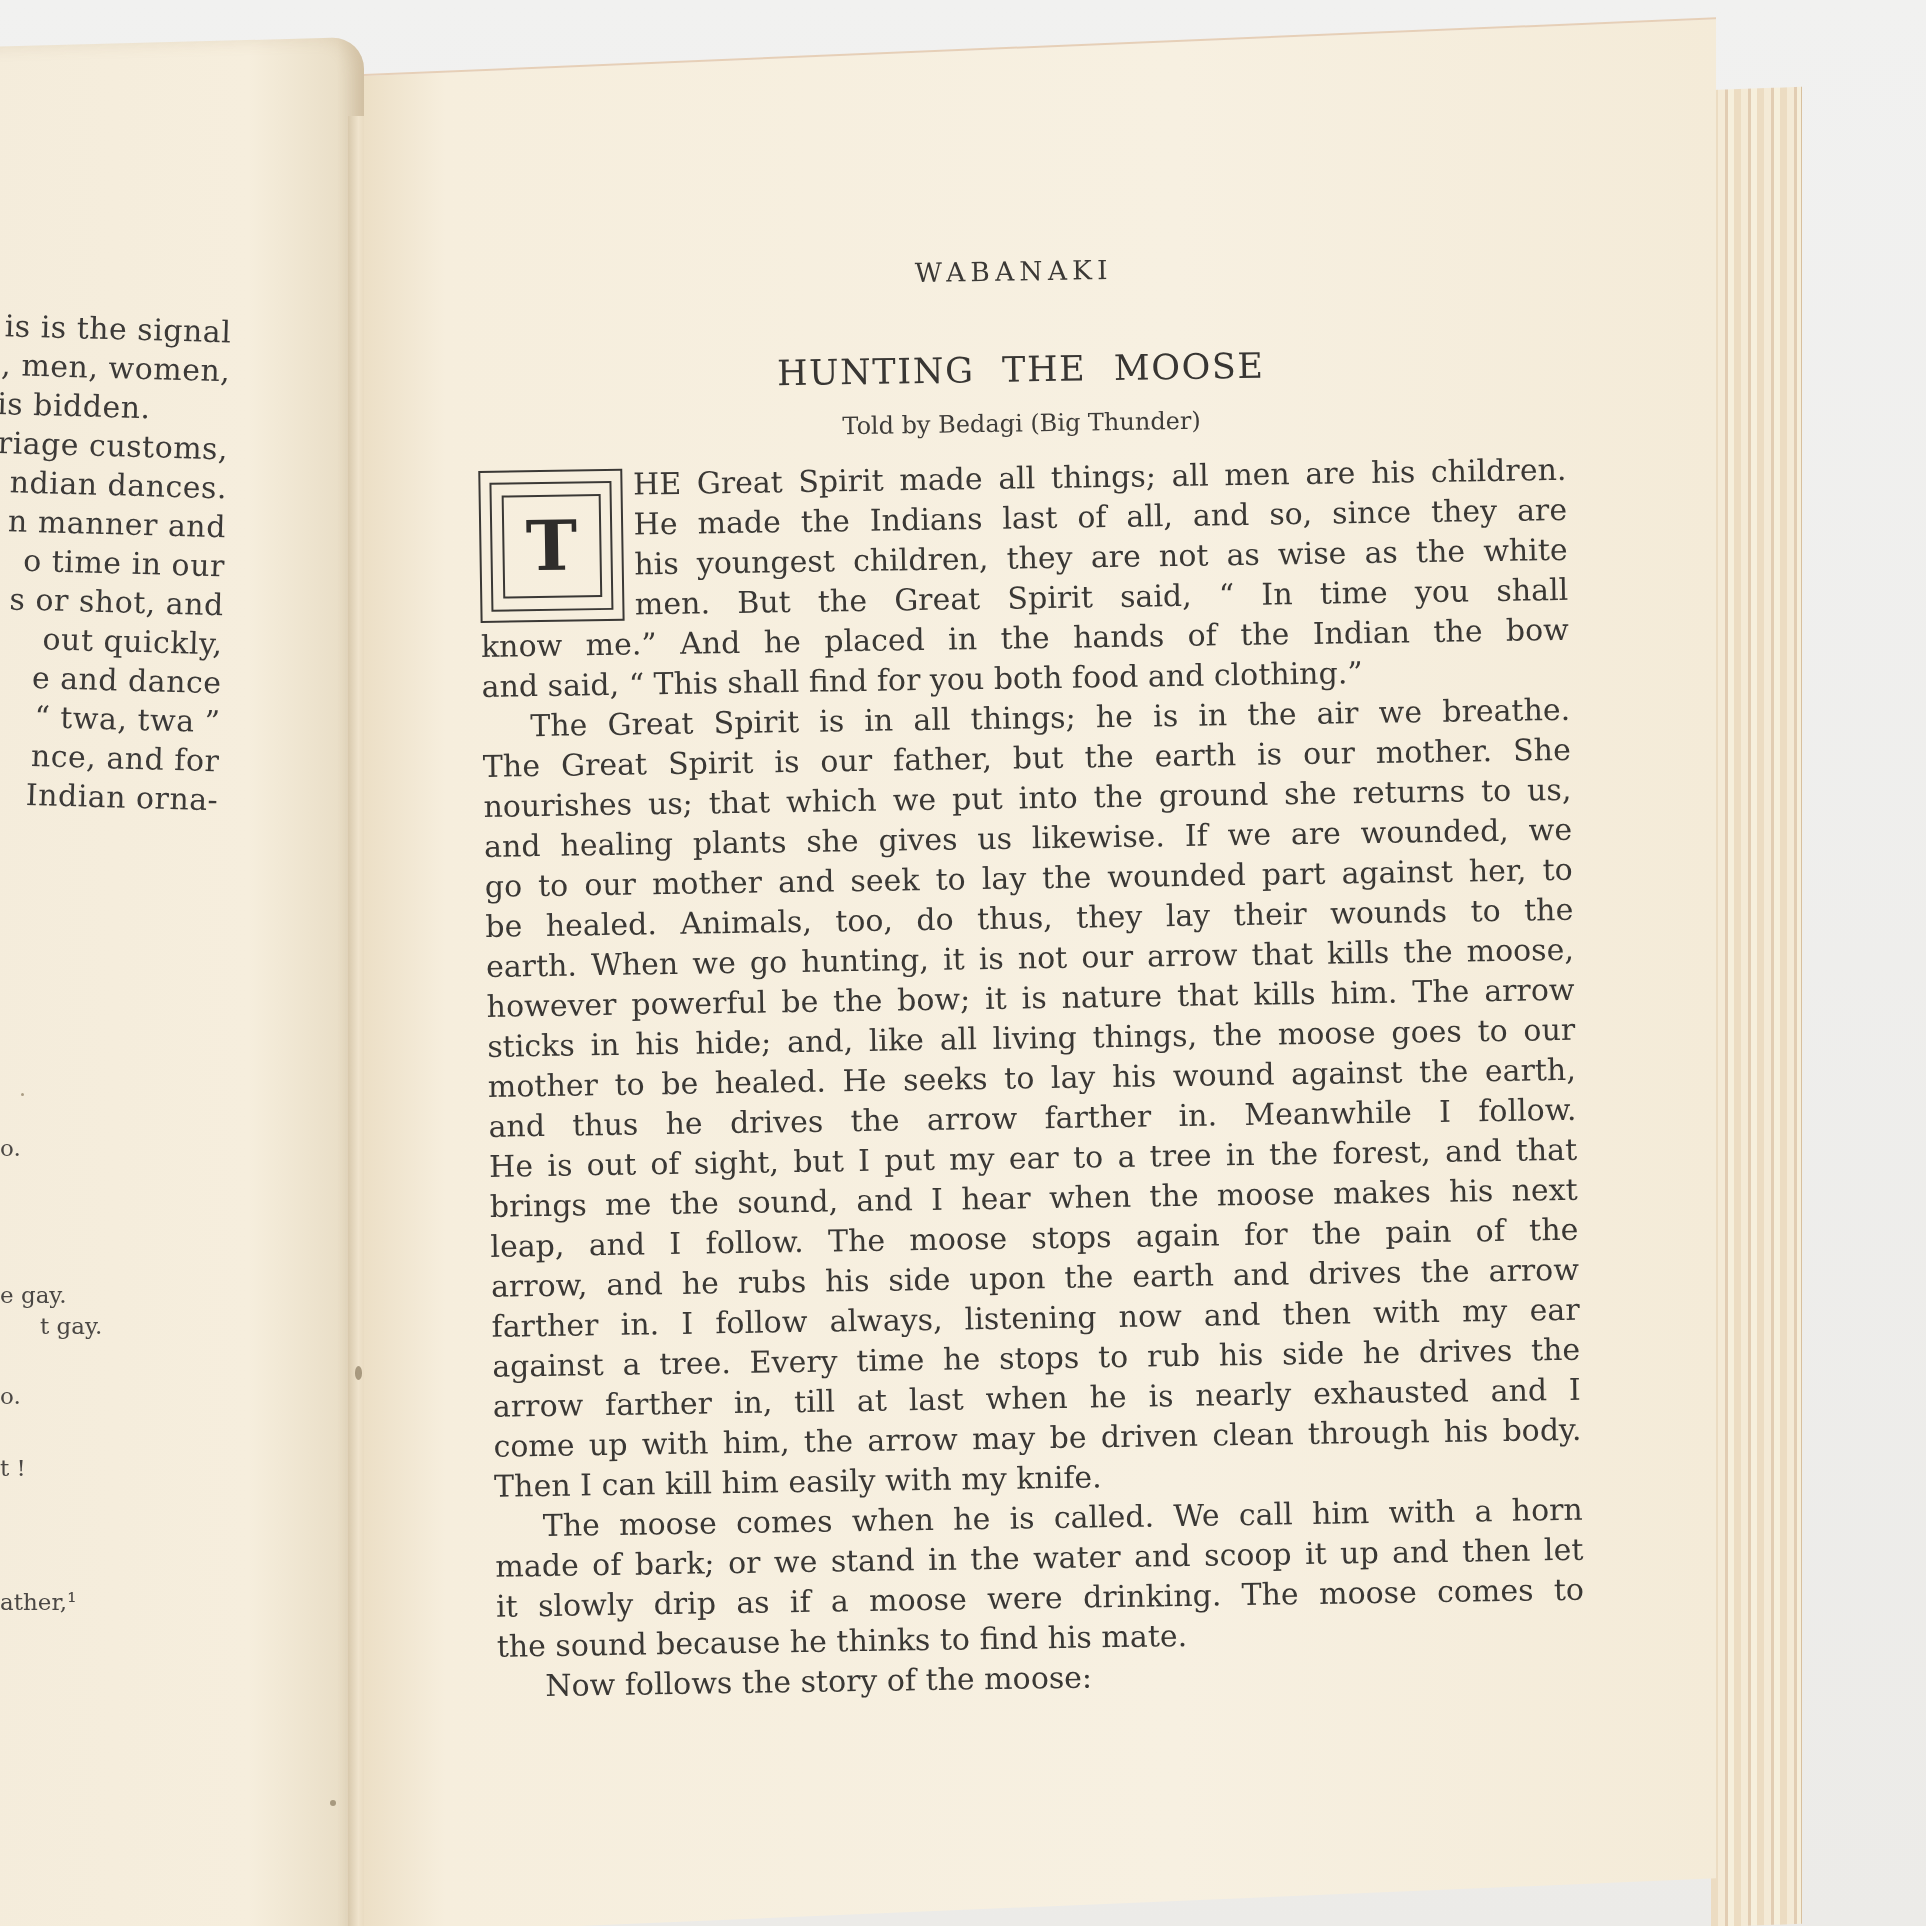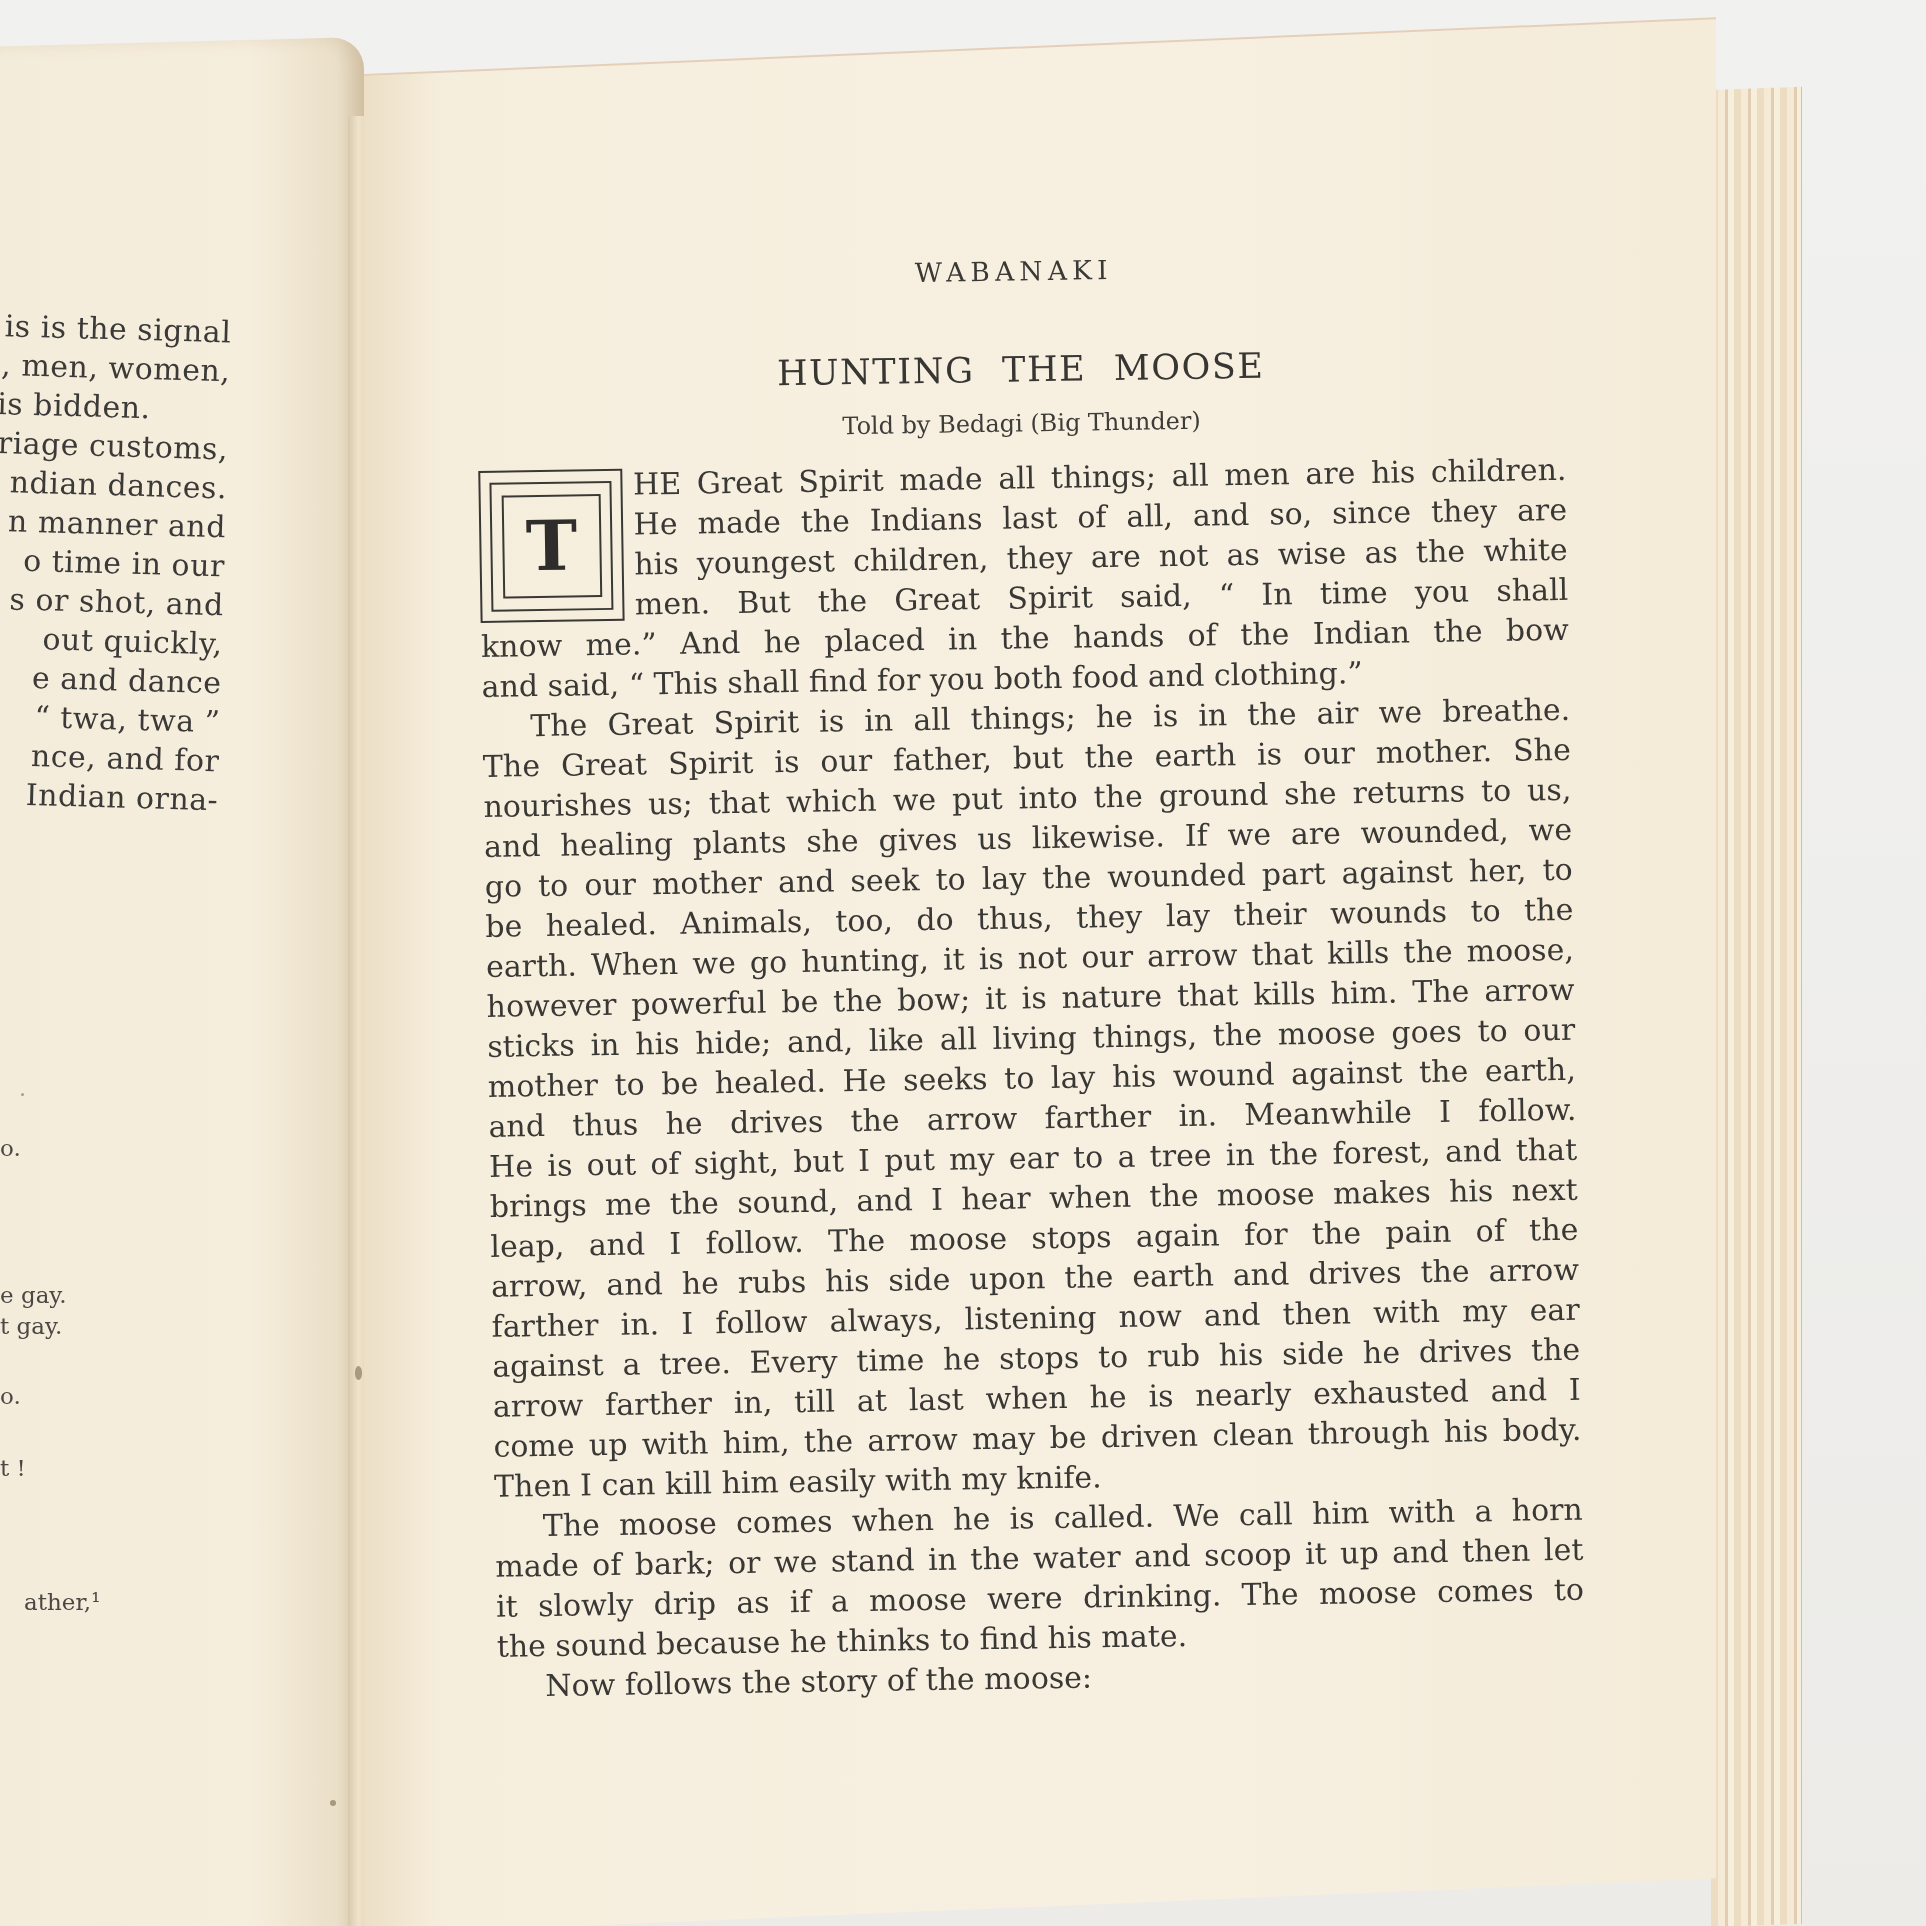--- a/index.html
+++ b/index.html
@@ -97,24 +97,24 @@
   <div>s or shot, and</div>
   <div> out quickly,</div>
   <div>e and dance</div>
   <div>“ twa, twa ”</div>
   <div>nce, and for</div>
   <div>Indian orna-</div>
 </div>
 
 <div class="left-frag" style="top:1135px;">o.</div>
 <div class="left-frag" style="top:1282px;">e gay.</div>
-<div class="left-frag" style="top:1313px;">t gay.</div>
+<div class="left-frag" style="top:1313px;margin-left:40px;">t gay.</div>
 <div class="left-frag" style="top:1383px;">o.</div>
 <div class="left-frag" style="top:1455px;">t !</div>
-<div class="left-frag" style="top:1589px;padding-left:24px;">ather,¹</div>
+<div class="left-frag" style="top:1589px;">ather,¹</div>
 
 <div class="right-content">
   <div class="running-head">WABANAKI</div>
   <div class="title">
     <span>HUNTING</span>
     <span>THE</span>
     <span>MOOSE</span>
   </div>
   <div class="byline">Told by Bedagi (Big Thunder)</div>
 

